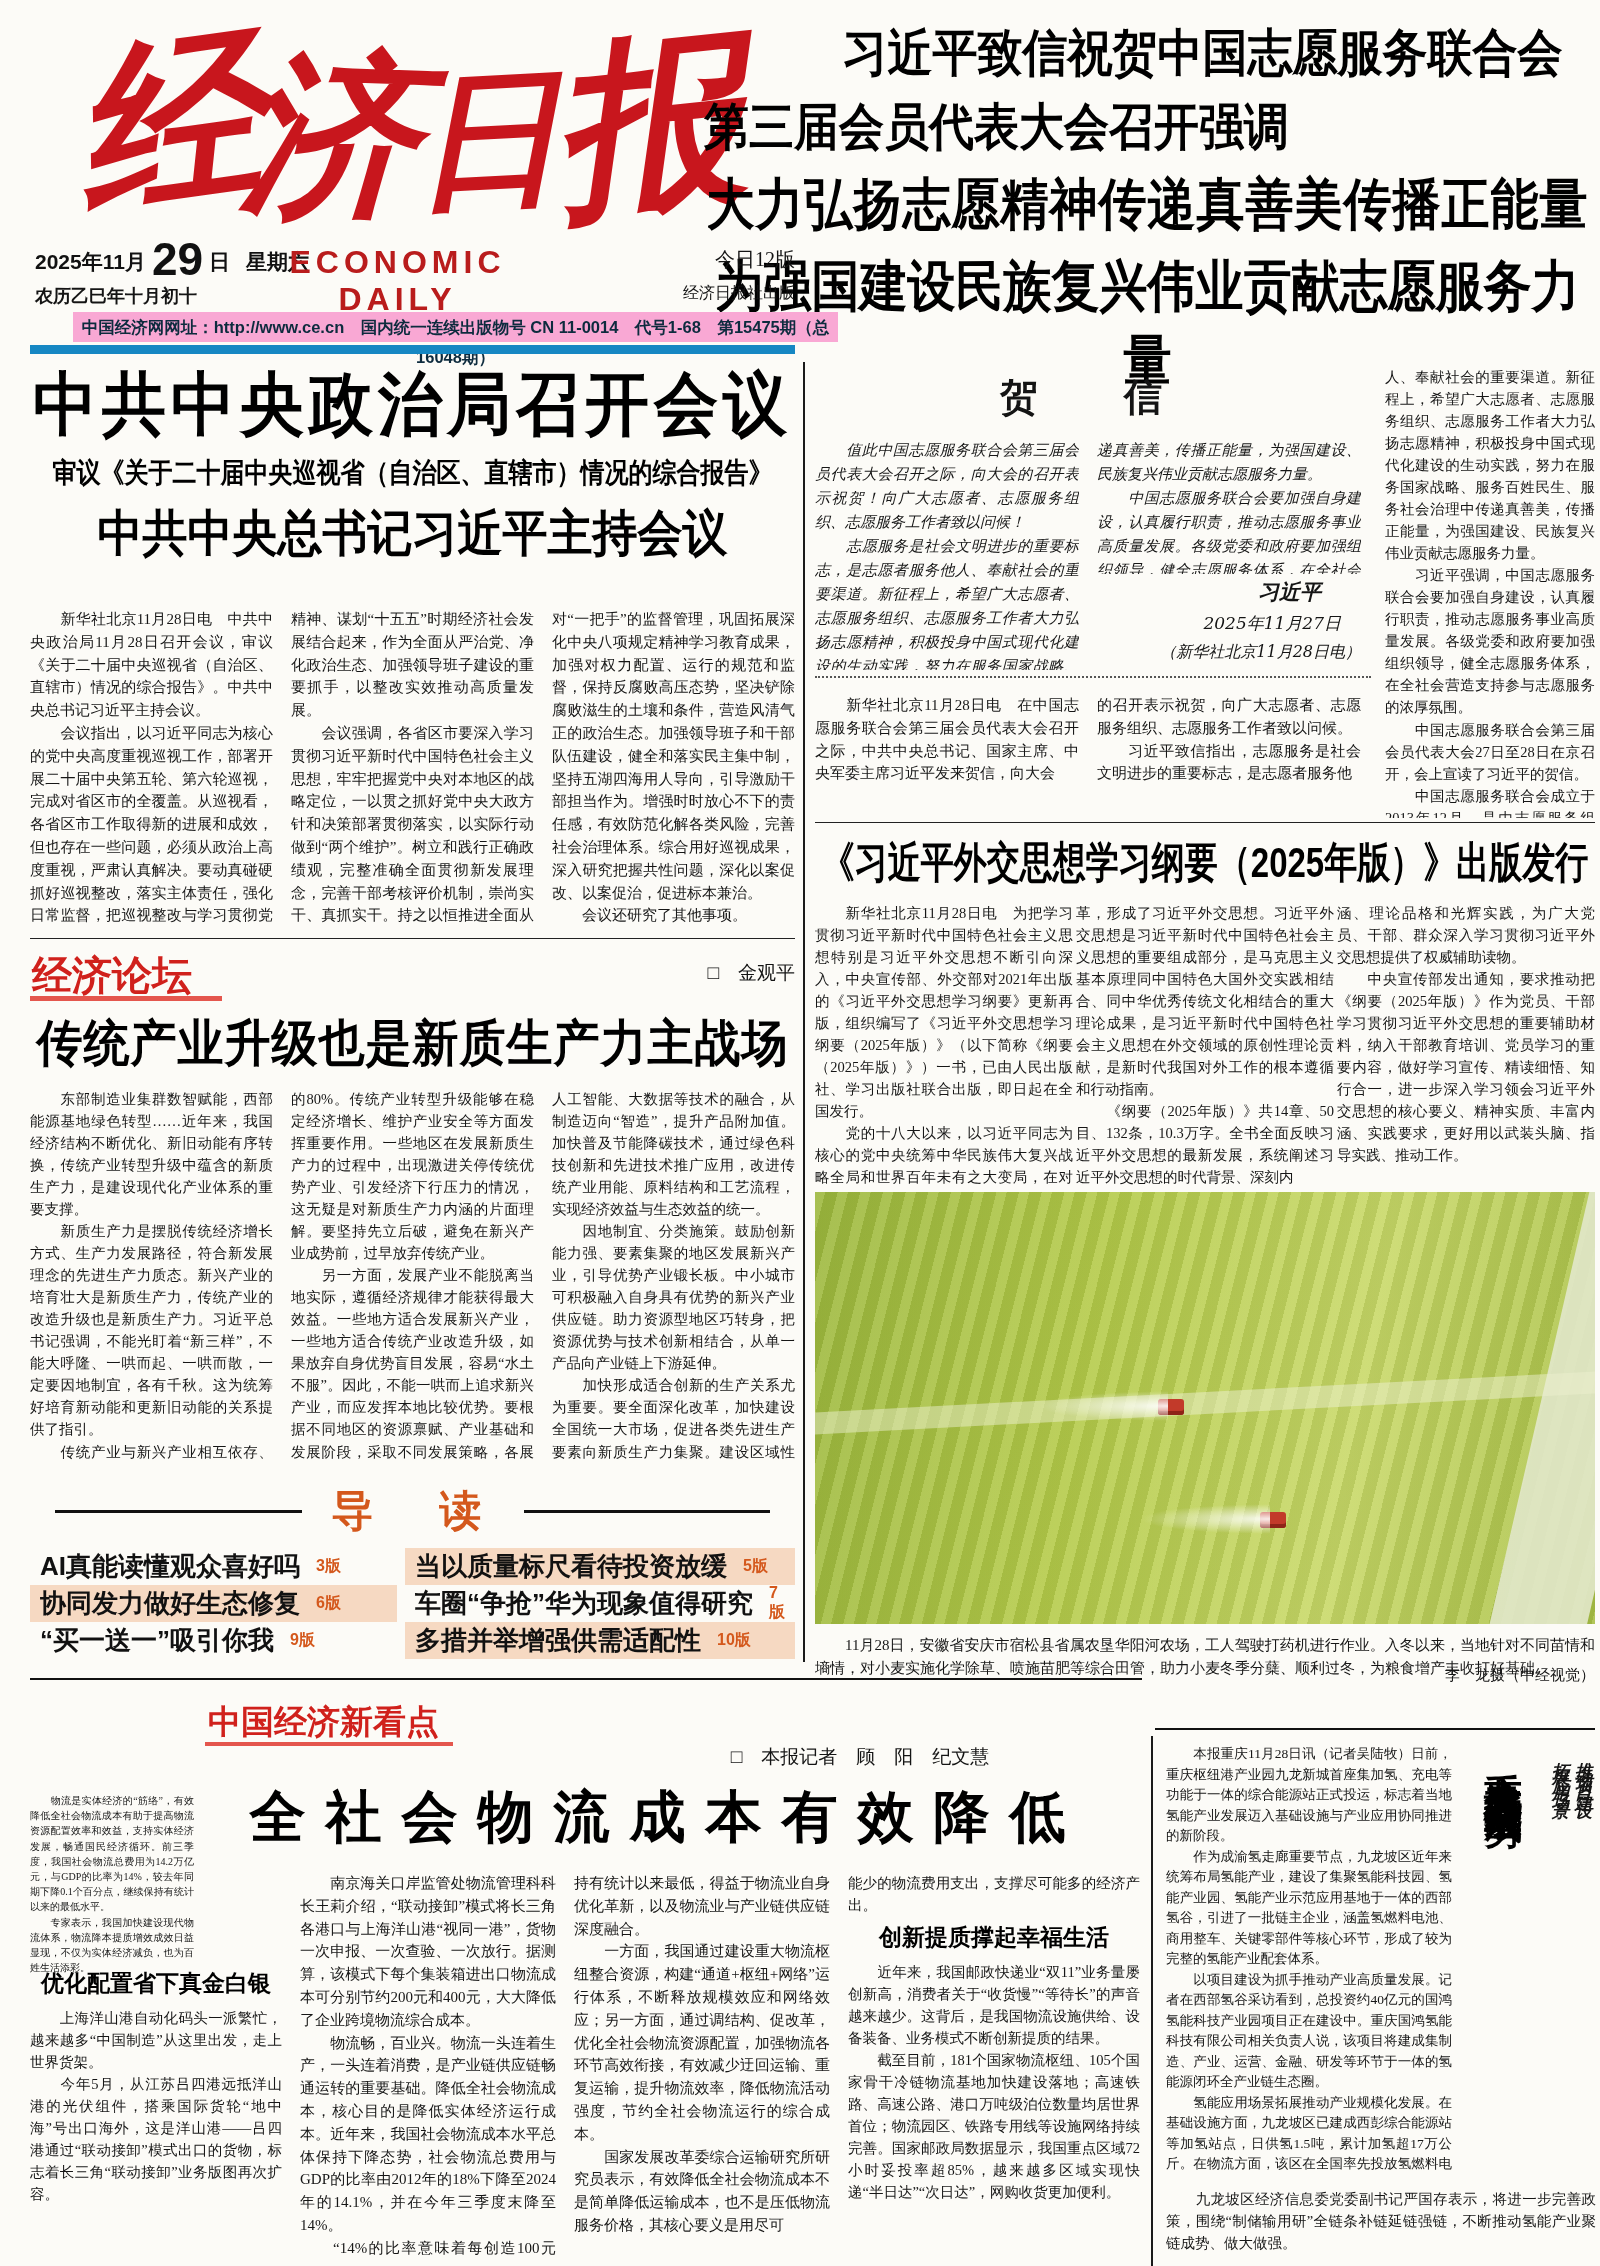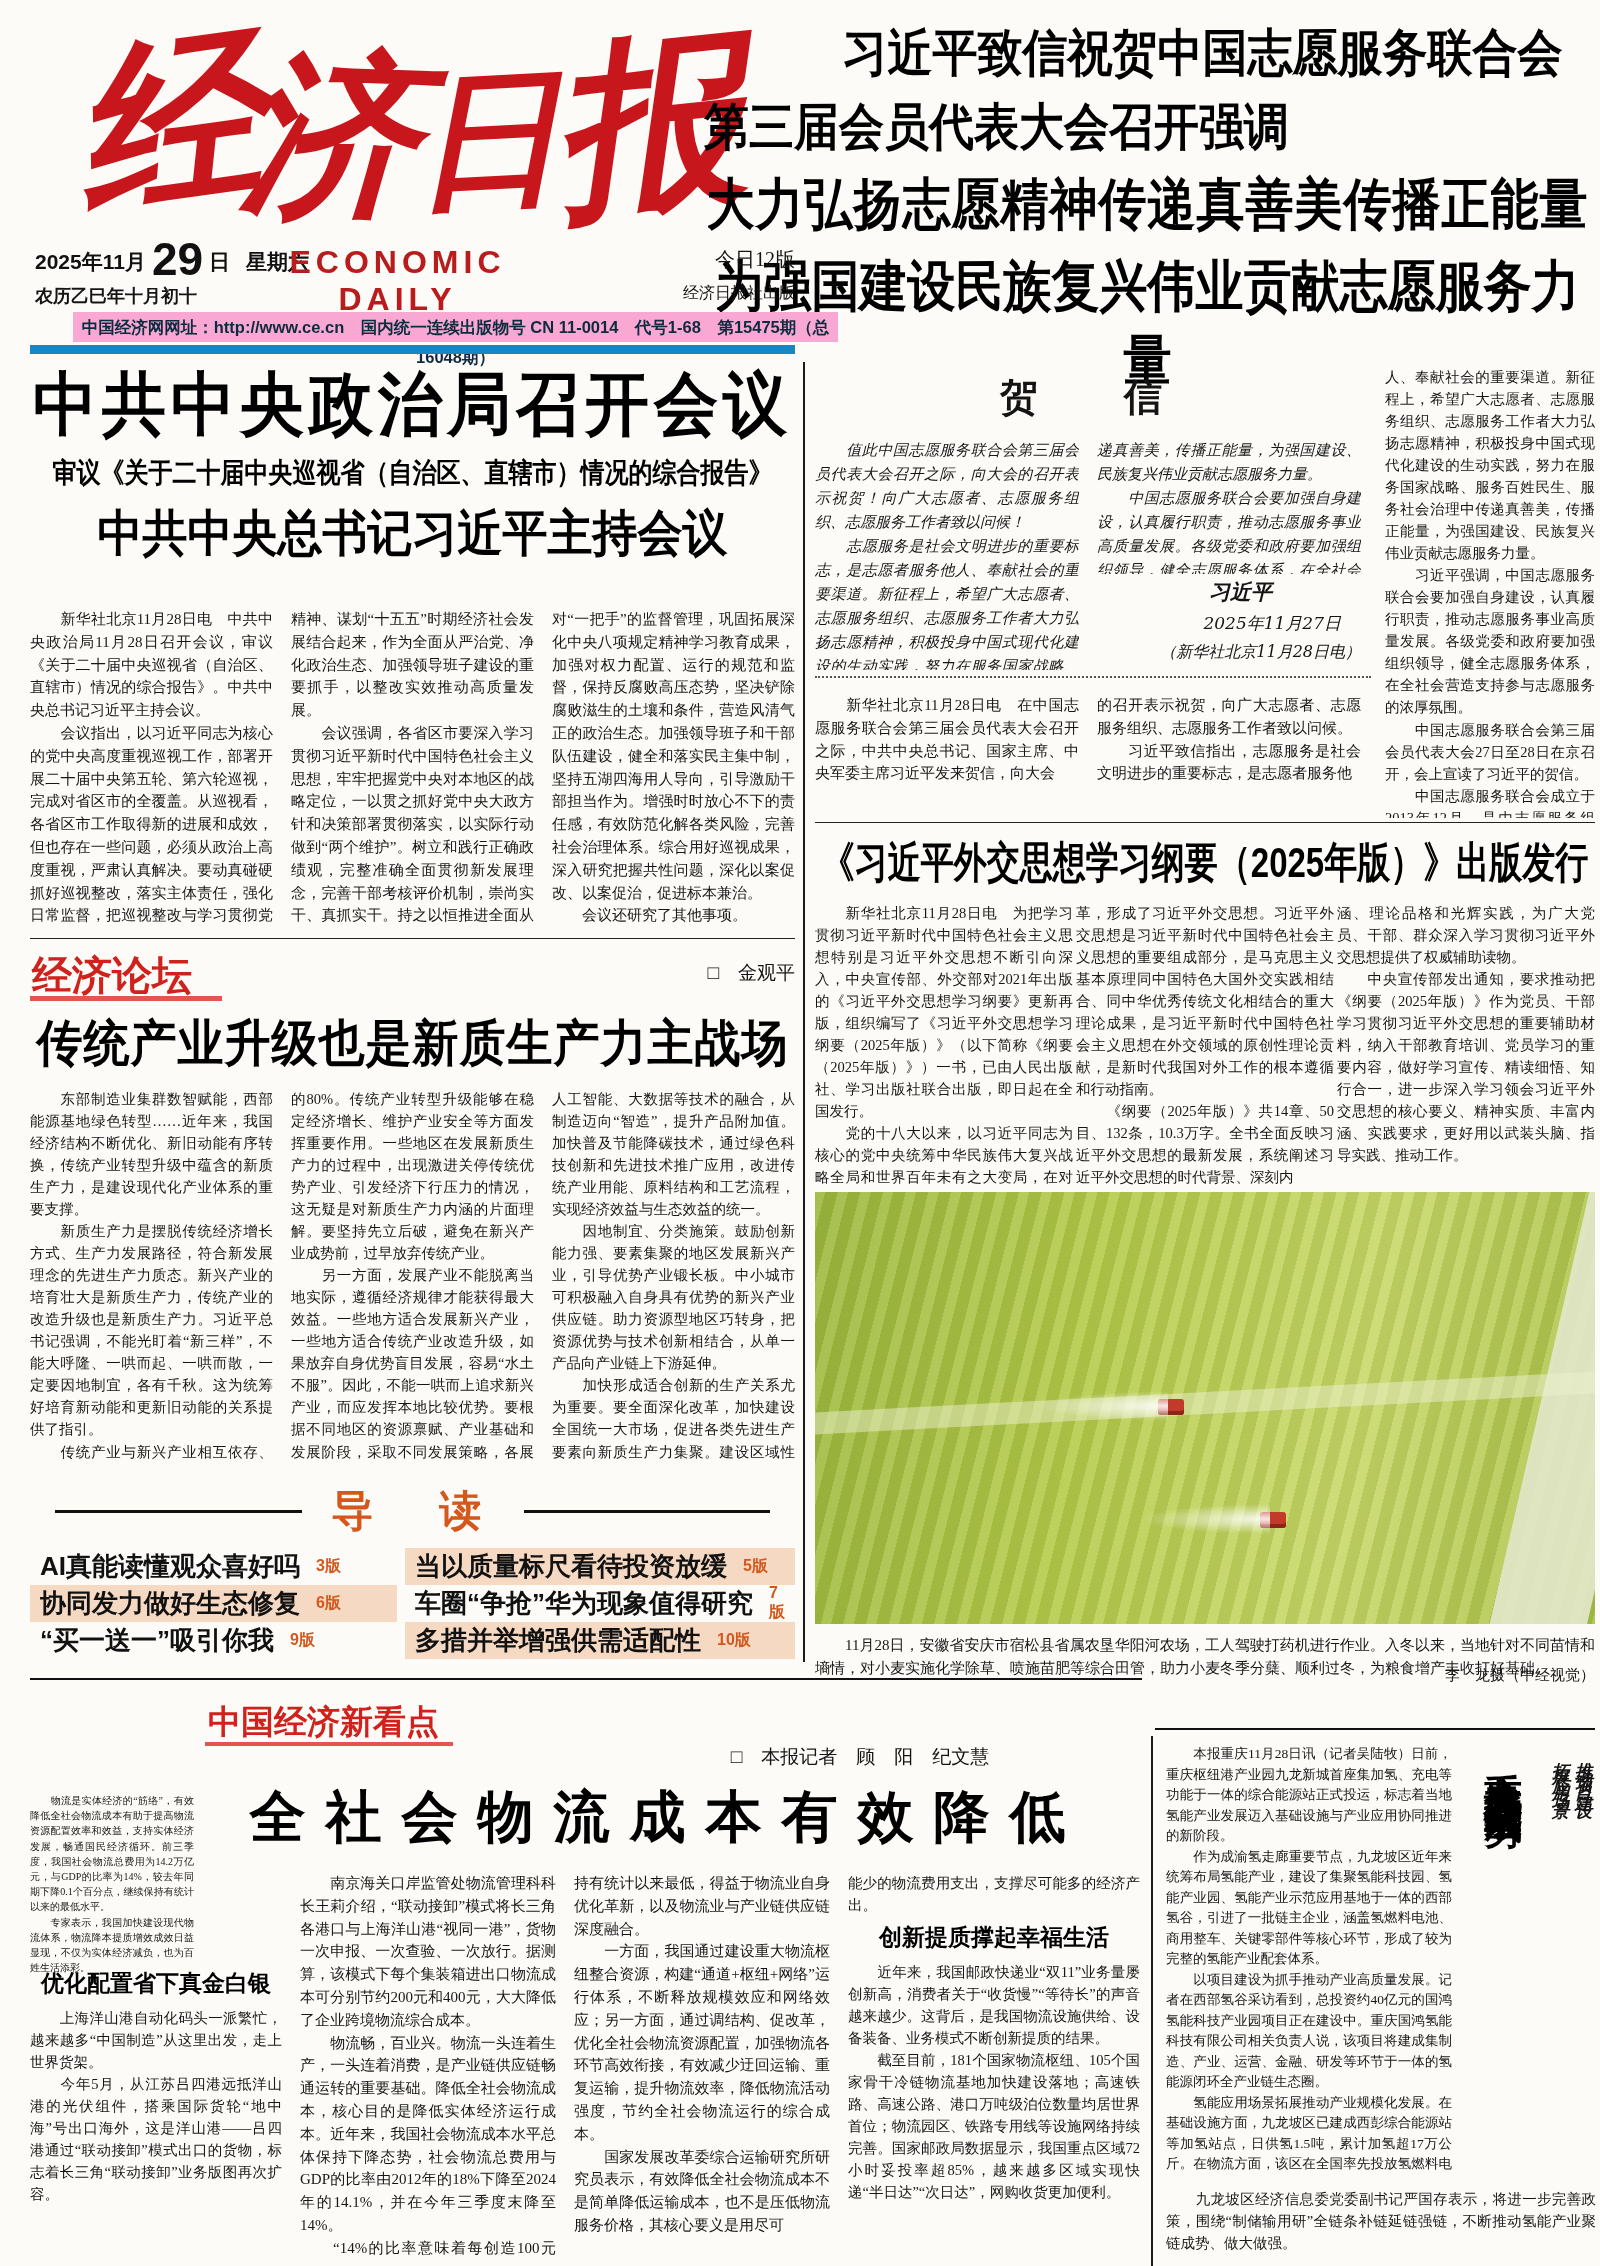--- a/index.html
+++ b/index.html
@@ -62,21 +62,21 @@
   .dd-title{font-size:42px;font-weight:900;color:#d4581c;letter-spacing:12px;font-family:"Liberation Sans",sans-serif;}
   .dd-grid{left:30px;top:1548px;width:765px;height:112px;display:grid;grid-template-columns:1fr 1fr;grid-auto-rows:37px;column-gap:8px;row-gap:0;}
   .dd-item{display:flex;align-items:center;padding:0 10px;}
   .dd-item .t{font-size:26px;font-weight:900;font-family:"Liberation Sans",sans-serif;color:#111;white-space:nowrap;}
   .dd-item .p{font-size:16px;font-weight:bold;color:#d4581c;margin-left:16px;font-family:"Liberation Sans",sans-serif;}
   .peach{background:#f6d9c2;}
   
   .lt-title{left:815px;top:372px;width:556px;text-align:center;font-size:38px;font-weight:bold;letter-spacing:24px;}
   .lt-c1{left:815px;top:438px;width:264px;height:232px;font-size:15px;line-height:1.6;}
   .lt-c2{left:1097px;top:438px;width:264px;height:136px;font-size:15px;line-height:1.6;}
-  .lt-sign{left:1048px;top:578px;width:224px;text-align:right;font-size:21px;font-weight:bold;}
+  .lt-sign{left:1097px;top:578px;width:224px;text-align:right;font-size:21px;font-weight:bold;}
   .lt-date{left:1097px;top:612px;width:244px;text-align:right;font-size:17px;}
   .lt-src{left:1097px;top:642px;width:264px;text-align:right;font-size:16px;}
   .lt-dotted{left:815px;top:676px;width:556px;height:0;border-top:2px dotted #555;}
   .lt-d1{left:815px;top:694px;width:264px;height:118px;}
   .lt-d2{left:1097px;top:694px;width:264px;height:118px;}
   .side-col{left:1385px;top:366px;width:210px;height:452px;font-size:14.5px;}
   
   .gy-h{left:815px;top:834px;width:780px;text-align:center;font-size:33px;letter-spacing:0;transform:scaleY(1.3);transform-origin:top;}
   .gy-body{left:815px;top:902px;width:780px;height:284px;display:flex;gap:3px;}
   .gy-body .coltext{flex:1;font-size:14.5px;}

